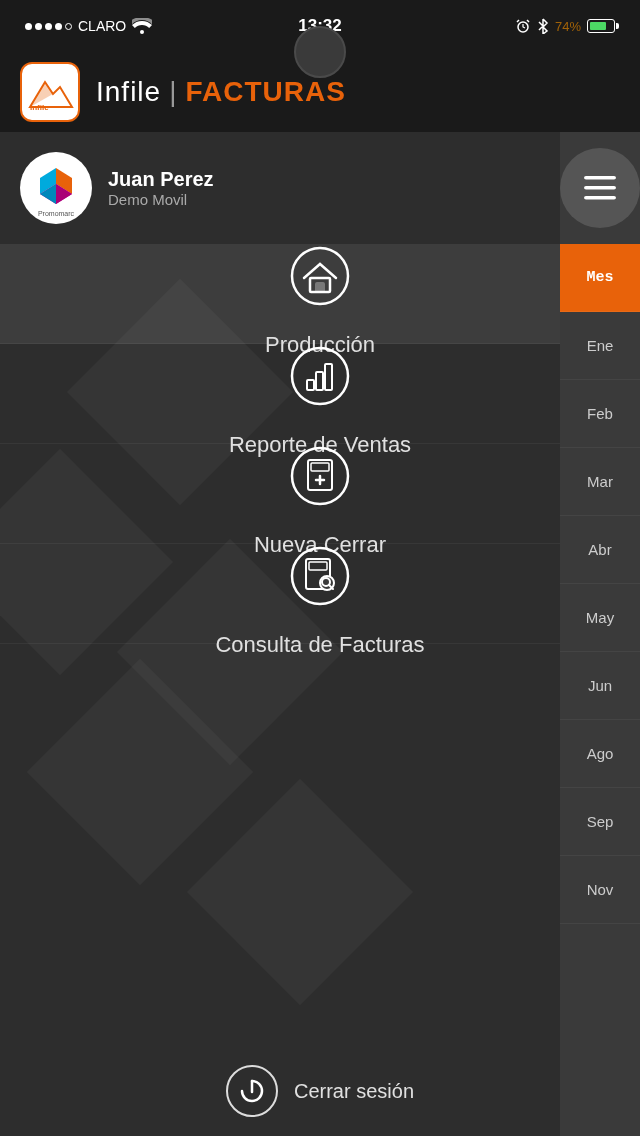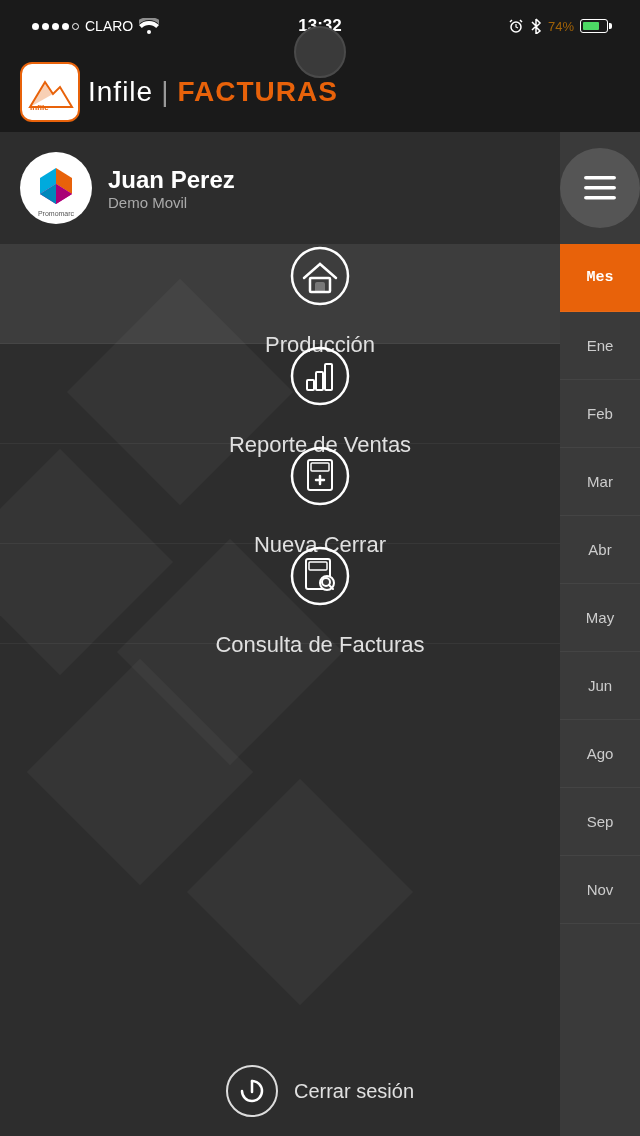--- a/index.html
+++ b/index.html
@@ -14,21 +14,21 @@
     }
 
     
     .status-bar {
       width: 100%;
       height: 52px;
       background: #1a1a1a;
       display: flex;
       align-items: center;
       justify-content: space-between;
-      padding: 0 32px;
+      padding: 0 25px;
       position: relative;
       z-index: 10;
     }
     .status-left {
       display: flex;
       align-items: center;
       gap: 6px;
       color: white;
       font-size: 14px;
       font-weight: 500;
@@ -112,21 +112,21 @@
     }
 
     
     .app-header {
       width: 100%;
       height: 80px;
       background: #1a1a1a;
       display: flex;
       align-items: center;
       padding: 0 20px;
-      gap: 8px;
+      gap: 16px;
     }
     .app-logo {
       width: 60px;
       height: 60px;
       background: white;
       border-radius: 12px;
       border: 2px solid #e8620a;
       display: flex;
       align-items: center;
       justify-content: center;
@@ -206,21 +206,21 @@
       display: flex;
       align-items: center;
       justify-content: center;
     }
     .user-info {
       display: flex;
       flex-direction: column;
     }
     .user-name {
       color: white;
-      font-size: 24px;
+      font-size: 20px;
       font-weight: 600;
     }
     .user-subtitle {
       color: #aaa;
       font-size: 15px;
     }
 
     
     .menu-items {
       position: relative;

